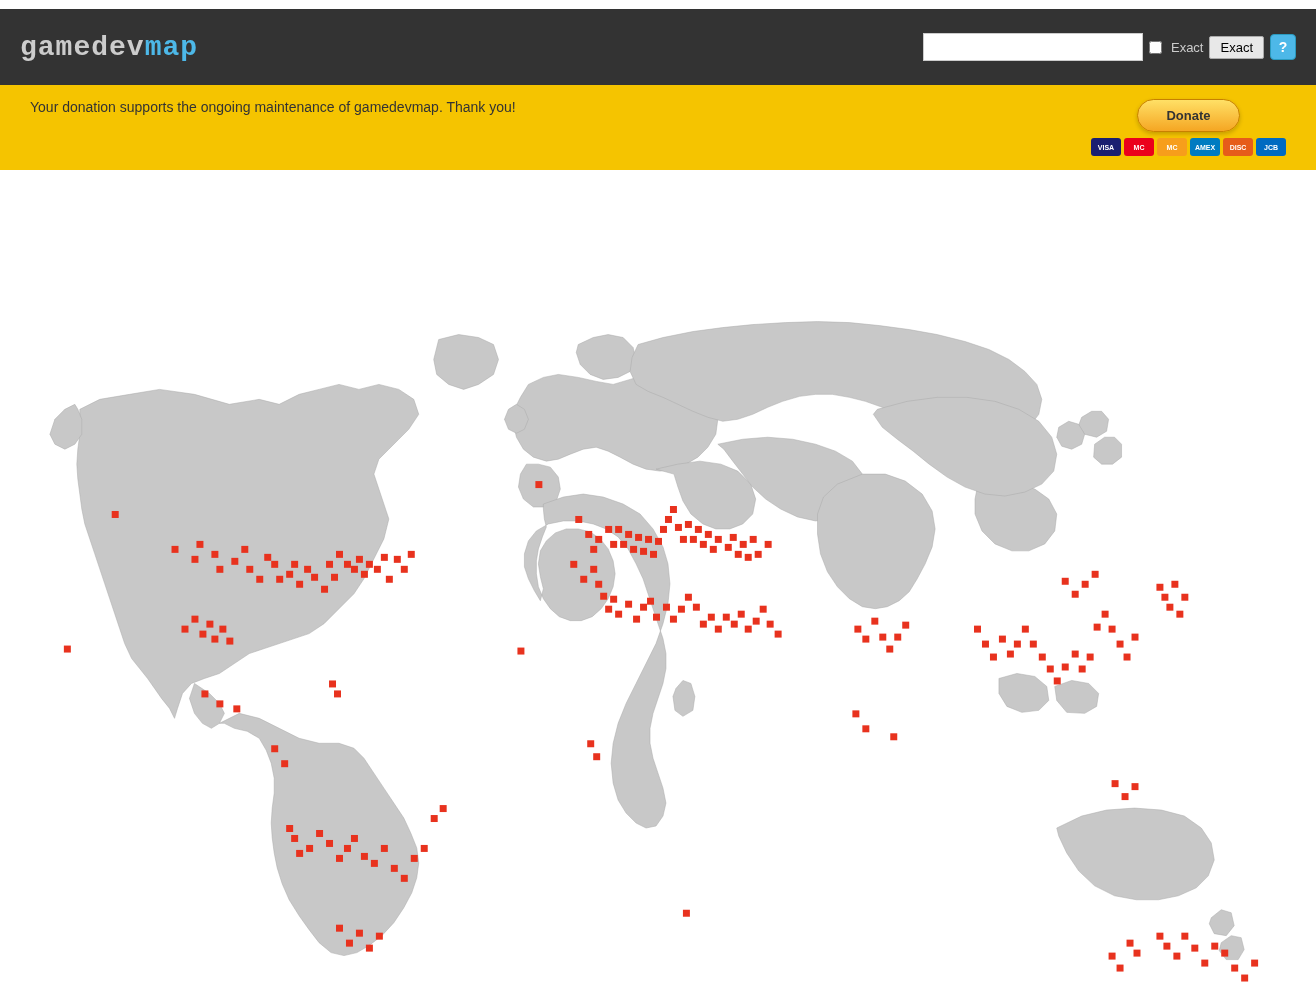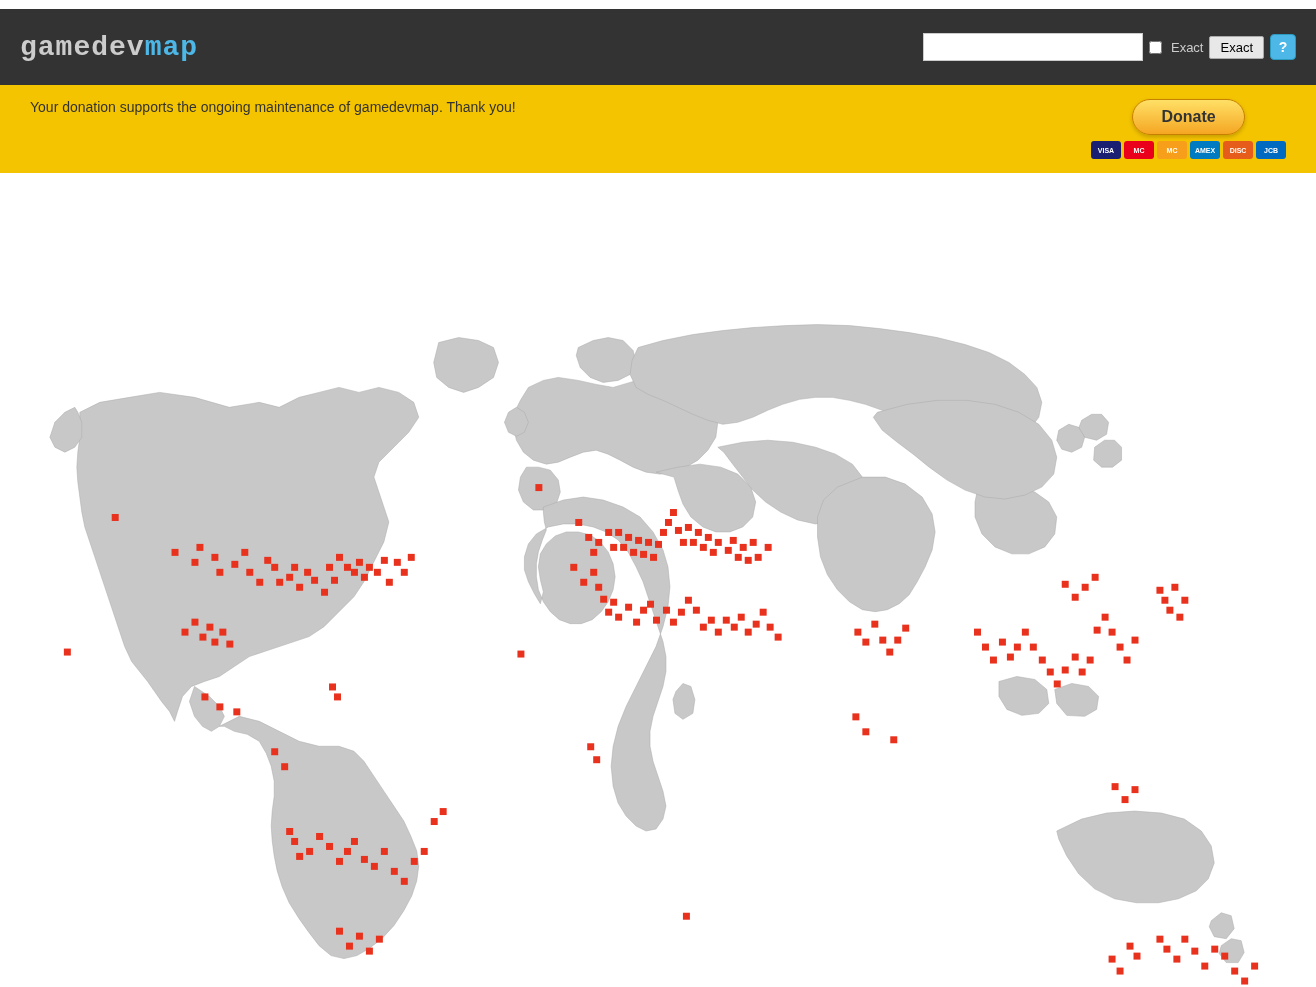--- a/index.html
+++ b/index.html
@@ -91,21 +91,21 @@
       display: flex;
       flex-direction: column;
       align-items: center;
       gap: 6px;
     }
     #donate-button {
       background: linear-gradient(to bottom, #ffe066, #f5a623);
       border: 1px solid #c88000;
       border-radius: 20px;
       padding: 8px 28px;
-      font-size: 16px;
+      font-size: 13px;
       font-weight: bold;
       color: #333;
       cursor: pointer;
       box-shadow: 0 2px 4px rgba(0,0,0,0.2);
     }
     #payment-icons {
       display: flex;
       gap: 3px;
       align-items: center;
     }

